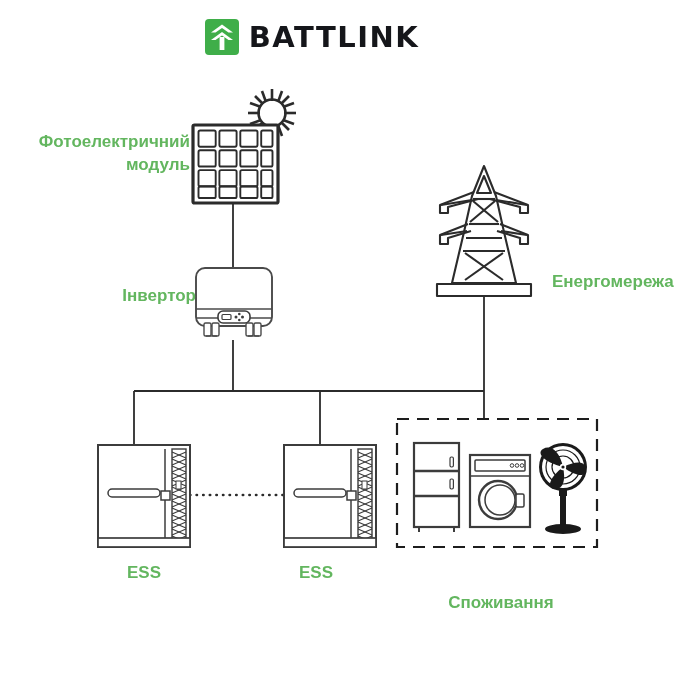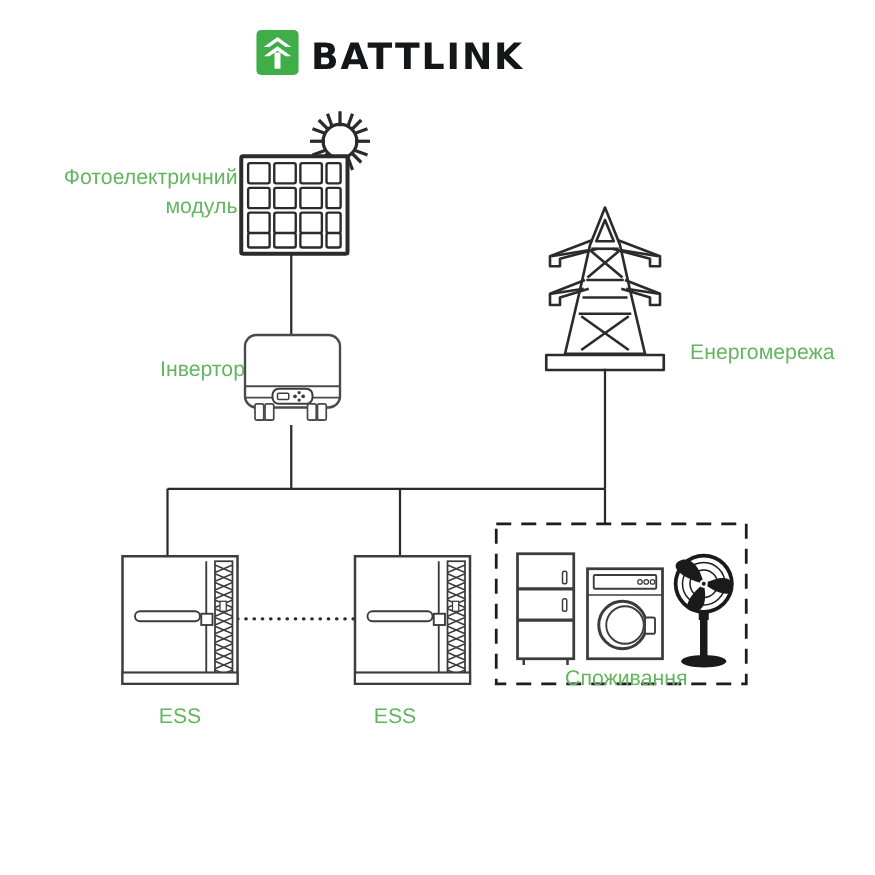--- a/index.html
+++ b/index.html
@@ -16,21 +16,21 @@
   }
 
   
   #brand {
     position: absolute;
     left: 0;
     top: 14px;
     width: 624px;
     height: 46px;
     display: flex;
-    align-items: flex-end;
+    align-items: center;
     justify-content: center;
     gap: 10px;
   }
   #brand-mark {
     width: 34px;
     height: 36px;
     display: block;
   }
   #brand-text {
     font-family: "DejaVu Sans", sans-serif;
@@ -49,21 +49,21 @@
     width: 700px;
     height: 700px;
   }
 
   
   .label {
     position: absolute;
     color: #63b65f;
     font-family: "Liberation Sans", sans-serif;
     font-size: 17px;
-    font-weight: 400;
+    font-weight: 700;
     line-height: 1.35;
     white-space: pre-line;
   }
   #label-pv {
     left: 8px;
     top: 131px;
     width: 182px;
     text-align: right;
   }
   #label-inverter {
@@ -85,21 +85,21 @@
     text-align: center;
   }
   #label-ess-2 {
     left: 268px;
     top: 562px;
     width: 96px;
     text-align: center;
   }
   #label-load {
     left: 406px;
-    top: 532px;
+    top: 592px;
     width: 190px;
     text-align: center;
   }
 </style>
 </head>
 <body>
 
 <div id="brand">
   <svg id="brand-mark" viewBox="0 0 34 36">
     <rect x="0" y="0" width="34" height="36" rx="4" ry="4" fill="#3fae49"></rect>

